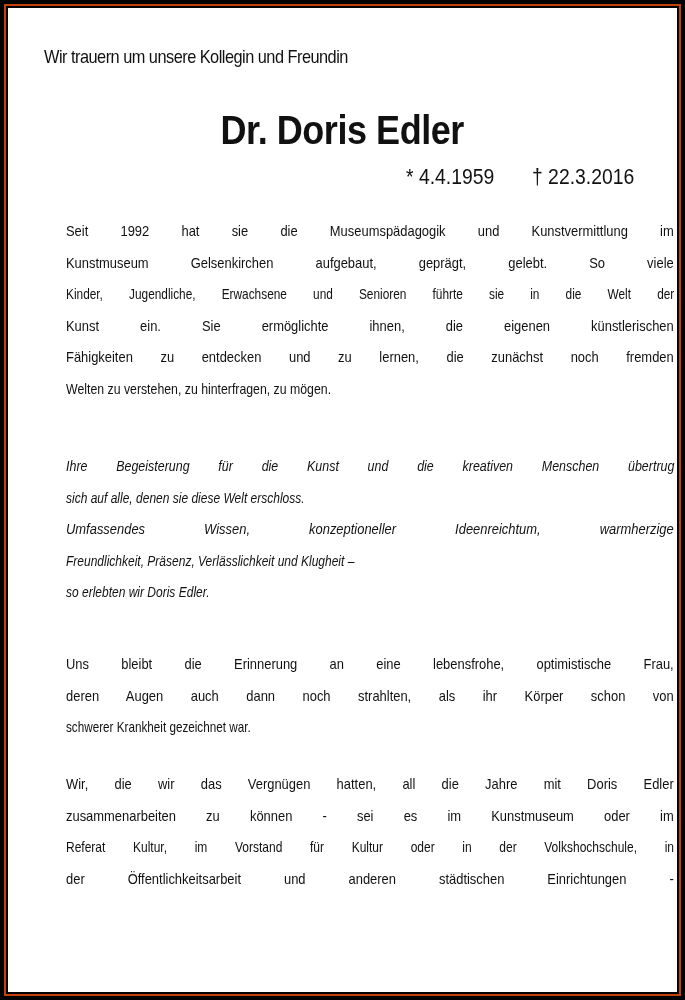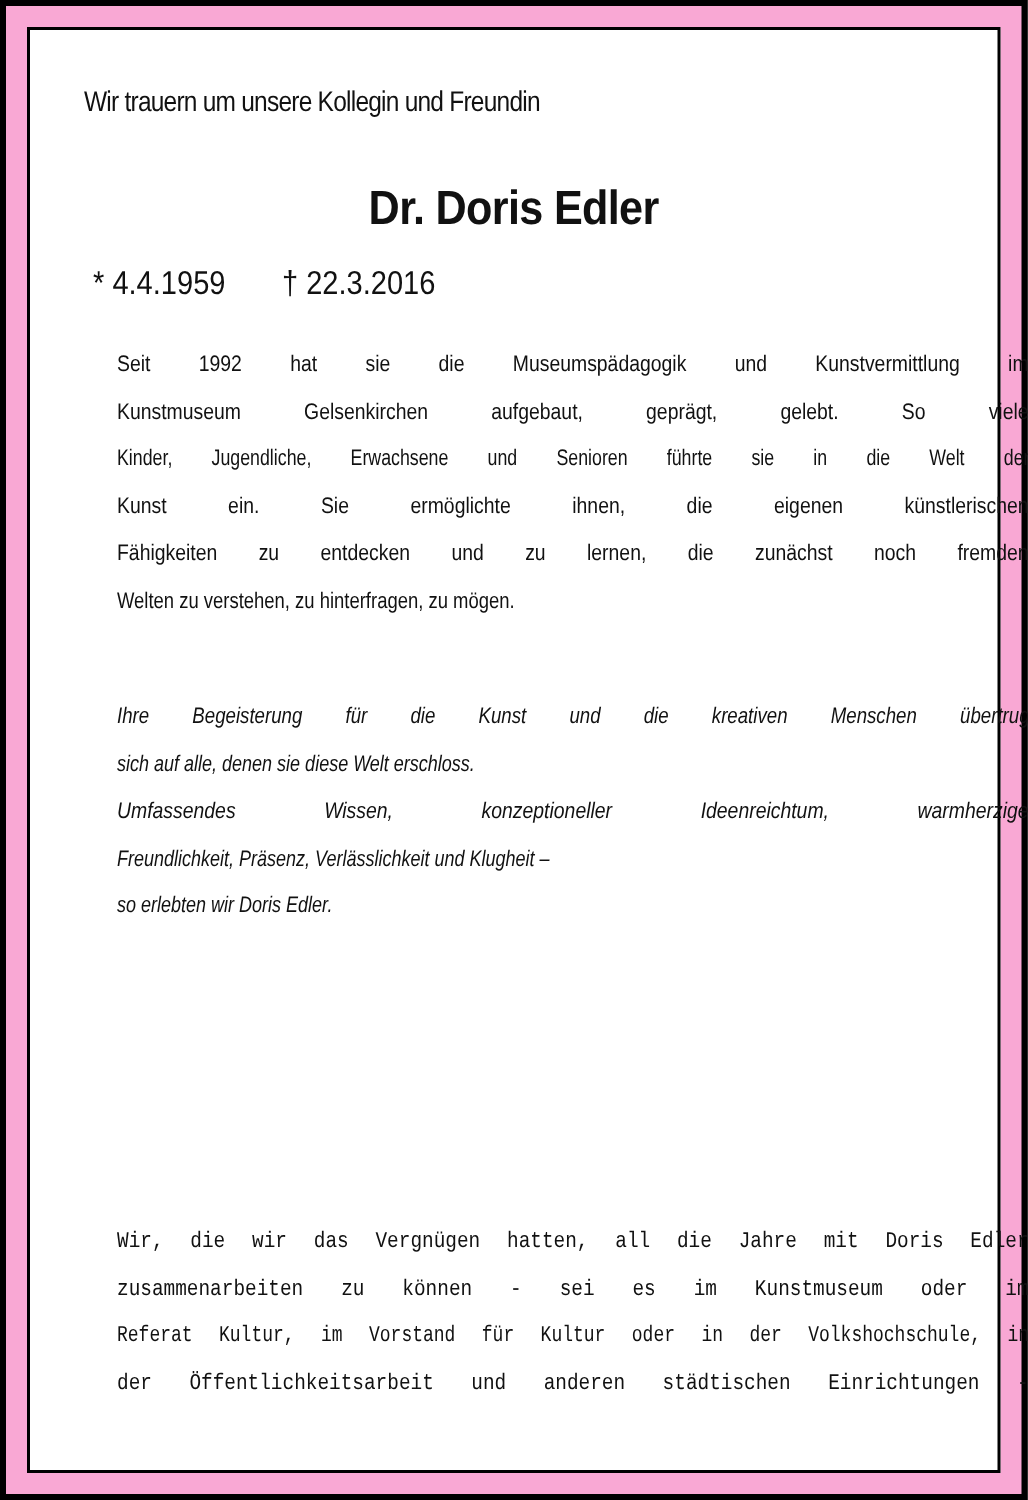--- a/index.html
+++ b/index.html
@@ -3,43 +3,43 @@
   <meta charset="utf-8">
   <style>
     html, body { margin: 0; padding: 0; background: #000; }
     body { width: 685px; height: 1000px; position: relative; overflow: hidden; }
     .outer {
       position: absolute; left: 0; top: 0; width: 685px; height: 1000px;
       box-sizing: border-box; background: #000; padding: 4px;
     }
     .gap {
       width: 100%; height: 100%; box-sizing: border-box;
-      background: #f9a8d4; padding: 14px;
+      background: #c2410c; padding: 2px;
     }
     .inner {
       width: 100%; height: 100%; box-sizing: border-box;
       border: 2px solid #000; background: #fff; position: relative;
     }
     .content {
       position: absolute; left: 36px; right: 36px; top: 0; bottom: 0;
       font-family: "Liberation Sans Narrow", "Liberation Sans", sans-serif;
       color: #111;
     }
     .intro {
       position: absolute; top: 38px; left: 0;
       font-size: 19px; letter-spacing: -0.6px;
       transform: scaleX(0.86); transform-origin: left top; white-space: nowrap;
     }
     .name {
       position: absolute; top: 100px; left: 0; right: 0; text-align: center;
-      font-size: 32px; font-weight: bold; letter-spacing: -0.5px;
+      font-size: 40px; font-weight: bold; letter-spacing: -0.5px;
     }
     .name span { display: inline-block; transform: scaleX(0.9); }
     .dates {
-      position: absolute; top: 156px; left: 0; right: 0; text-align: left;
+      position: absolute; top: 156px; left: 0; right: 0; text-align: right;
       font-size: 22px;
     }
     .dates span { display: inline-block; transform: scaleX(0.88); white-space: pre; }
     .para {
       position: absolute; left: 0; width: 608px;
       font-size: 15px; line-height: 31.5px; margin-left: 22px;
     }
     .line {
       display: block; white-space: nowrap; height: 31.5px;
       transform-origin: left top;
@@ -88,22 +88,31 @@
               <span class="just" style="display:block;width:733px;">Ihre Begeisterung für die Kunst und die kreativen Menschen übertrug</span>
             </span>
           <span class="line" style="transform:scaleX(0.8);"><span>sich auf alle, denen sie diese Welt erschloss.</span></span>
           <span class="line" style="transform:scaleX(0.862);width:705px;">
               <span class="just" style="display:block;width:705px;">Umfassendes Wissen, konzeptioneller Ideenreichtum, warmherzige</span>
             </span>
           <span class="line" style="transform:scaleX(0.8);"><span>Freundlichkeit, Präsenz, Verlässlichkeit und Klugheit –</span></span>
           <span class="line" style="transform:scaleX(0.8);"><span>so erlebten wir Doris Edler.</span></span>
         </div>
 
+        <div class="para" style="top:640px;">
+          <span class="line" style="transform:scaleX(0.862);width:705px;">
+              <span class="just" style="display:block;width:705px;">Uns bleibt die Erinnerung an eine lebensfrohe, optimistische Frau,</span>
+            </span>
+          <span class="line" style="transform:scaleX(0.862);width:705px;">
+              <span class="just" style="display:block;width:705px;">deren Augen auch dann noch strahlten, als ihr Körper schon von</span>
+            </span>
+          <span class="line" style="transform:scaleX(0.78);"><span>schwerer Krankheit gezeichnet war.</span></span>
+        </div>
 
-        <div class="para" style="top:792px;font-family:Liberation Mono, monospace;">
+        <div class="para" style="top:760px;">
           <span class="line" style="transform:scaleX(0.862);width:705px;">
               <span class="just" style="display:block;width:705px;">Wir, die wir das Vergnügen hatten, all die Jahre mit Doris Edler</span>
             </span>
           <span class="line" style="transform:scaleX(0.862);width:705px;">
               <span class="just" style="display:block;width:705px;">zusammenarbeiten zu können - sei es im Kunstmuseum oder im</span>
             </span>
           <span class="line" style="transform:scaleX(0.8);width:760px;">
               <span class="just" style="display:block;width:760px;">Referat Kultur, im Vorstand für Kultur oder in der Volkshochschule, in</span>
             </span>
           <span class="line" style="transform:scaleX(0.862);width:705px;">

